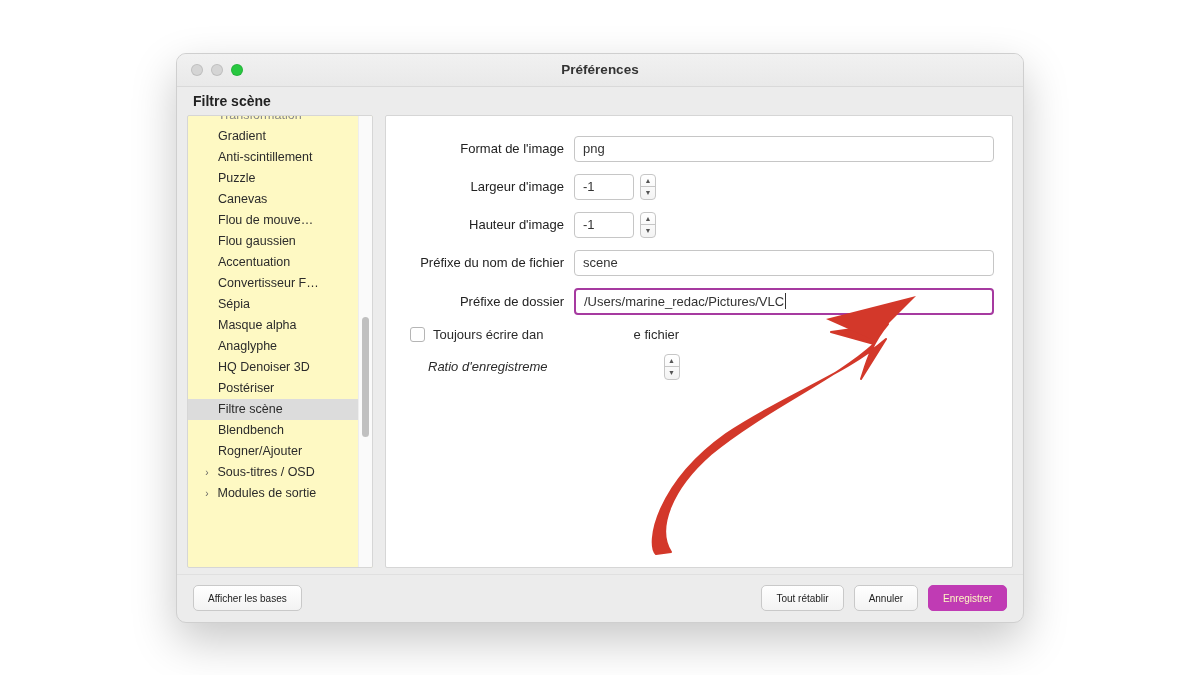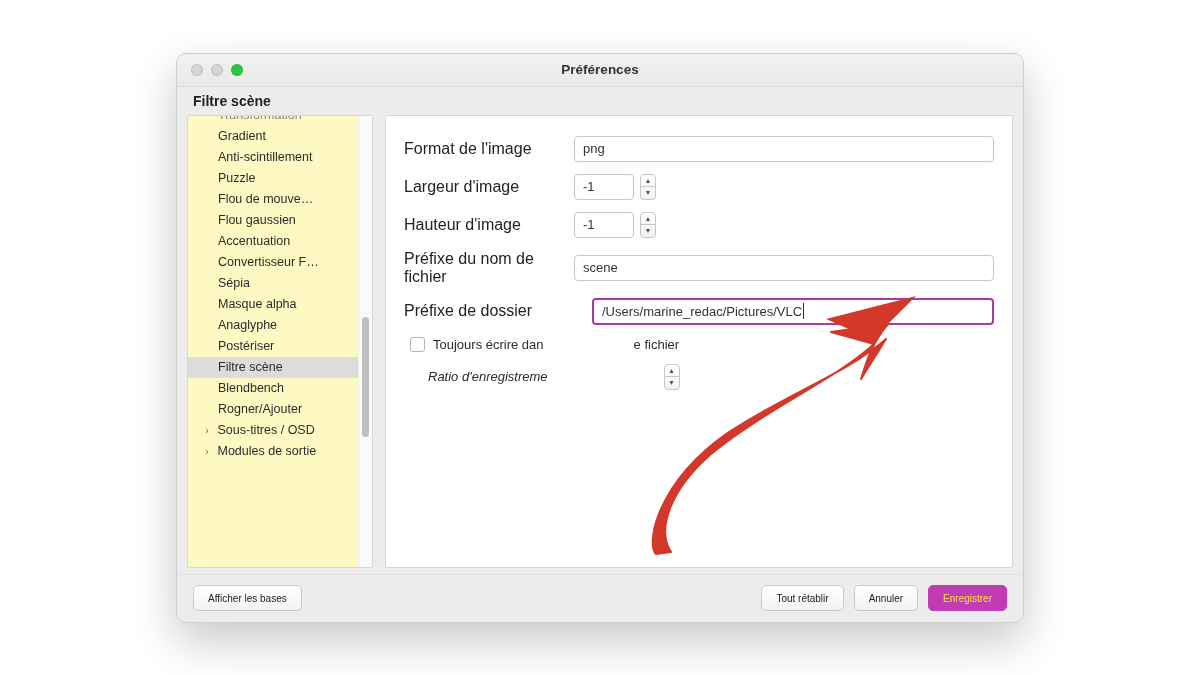--- a/index.html
+++ b/index.html
@@ -111,28 +111,27 @@
     flex: 1;
     border: 1px solid var(--win-border);
     background: #fff;
     border-radius: 2px;
     padding: 20px 18px 18px 18px;
     position: relative;
   }
 
   .form { display:flex; flex-direction:column; gap:12px; }
   .form-row { display:flex; align-items:center; }
-  .flabel { width: 170px; text-align:left; padding-right:10px; font-size:16px; color:#222;}
+  .flabel { width: 170px; text-align:right; padding-right:10px; font-size:13px; color:#222;}
   .field { height:26px; border:1px solid var(--field-border); border-radius:4px; background:#fff; padding:0 8px; font-size:13px; color:#333; display:flex; align-items:center;text-align:center;}
   .field.wide { flex:1; }
   .field.num { width:60px; }
   .field.highlight{
     border:2px solid var(--accent);
     height:27px;
-    margin-left:18px;
   }
   .stepper{
     width:16px; height:26px; margin-left:6px;
     border:1px solid var(--field-border); border-radius:4px;
     background:linear-gradient(#fff,#f3f3f3);
     display:flex; flex-direction:column; font-size:7px; color:#555;
   }
   .stepper span{flex:1; display:flex; align-items:center; justify-content:center;}
   .stepper span:first-child{border-bottom:1px solid var(--field-border);}
 
@@ -146,21 +145,21 @@
     gap:10px;
   }
   .btn{
     height:26px; padding:0 14px; border:1px solid #c9c9c9; border-radius:5px;
     background:linear-gradient(#ffffff,#f3f3f3);
     font-size:10px; color:#222; display:flex; align-items:center; cursor:default;
   }
   .btn.primary{
     background: var(--accent-fill);
     border-color: var(--accent-fill);
-    color:#fde047; font-weight:500;
+    color:#fef9c3; font-weight:500;
   }
   .spacer{flex:1;}
 
   .arrow{
     position:absolute;
     left:230px; top:168px;
     width:330px; height:300px;
     pointer-events:none;
   }
 
@@ -186,27 +185,29 @@
   <div class="subheader">Filtre scène</div>
 
   <div class="body">
 
     <div class="sidebar-wrap">
       <div class="sidebar" id="sb">
           <div class="row" style="margin-top: -11px; color: rgb(136, 136, 136);"><span class="label">Transformation</span></div>
           <div class="row"><span class="label">Gradient</span></div>
           <div class="row"><span class="label">Anti-scintillement</span></div>
           <div class="row"><span class="label">Puzzle</span></div>
+          <div class="row"><span class="label">Canevas</span></div>
           <div class="row"><span class="label">Flou de mouve…</span></div>
           <div class="row"><span class="label">Flou gaussien</span></div>
           <div class="row"><span class="label">Accentuation</span></div>
           <div class="row"><span class="label">Convertisseur F…</span></div>
           <div class="row"><span class="label">Sépia</span></div>
           <div class="row"><span class="label">Masque alpha</span></div>
           <div class="row"><span class="label">Anaglyphe</span></div>
+          <div class="row"><span class="label">HQ Denoiser 3D</span></div>
           <div class="row"><span class="label">Postériser</span></div>
           <div class="row selected"><span class="label">Filtre scène</span></div>
           <div class="row"><span class="label">Blendbench</span></div>
           <div class="row"><span class="label">Rogner/Ajouter</span></div>
           <div class="row level1"><span class="disclose">›</span><span> Sous-titres / OSD</span></div>
           <div class="row level1"><span class="disclose">›</span><span> Modules de sortie</span></div>
         </div>
       <div class="sb-scrollbar">
         <div style="height:200px"></div>
         <div class="sb-thumb" style="height:120px"></div>

